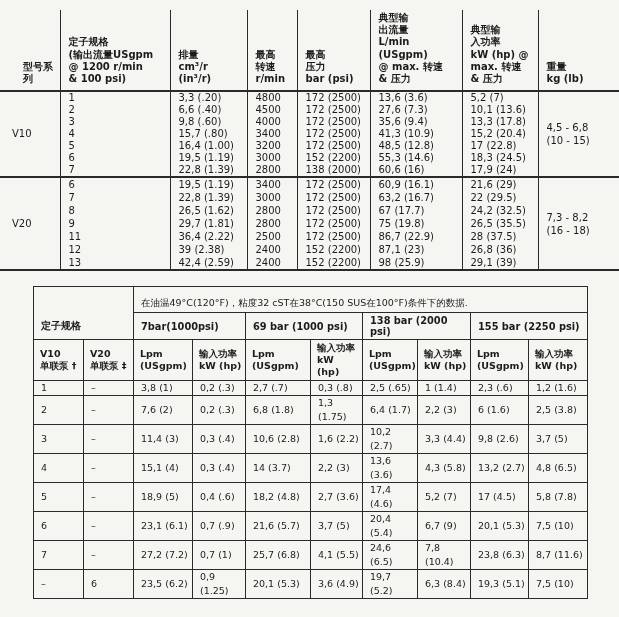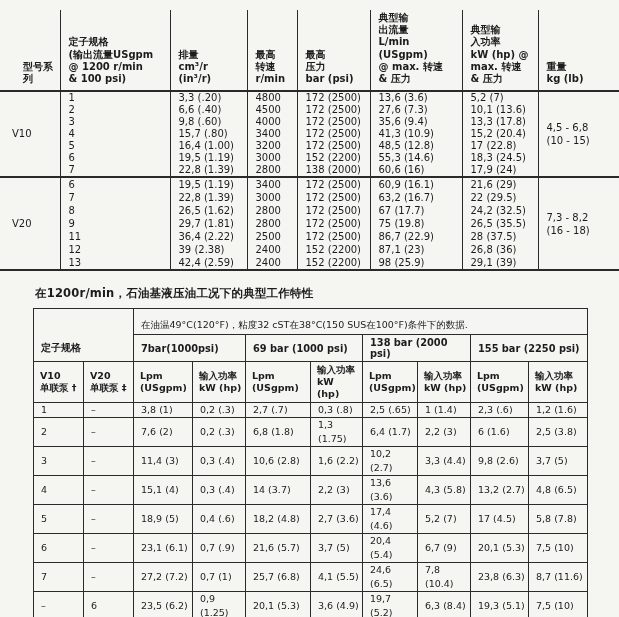--- a/index.html
+++ b/index.html
@@ -228,21 +228,20 @@
           <td class="bl">2400</td>
           <td class="bl">152 (2200)</td>
           <td class="bl">98 (25.9)</td>
           <td class="bl">29,1 (39)</td>
         </tr>
       </tbody>
   </table>
 </div>
 
 <div class="perf-wrap">
-  <div class="perf-title">在1200r/min，石油基液压油工况下的典型工作特性</div>
   <table class="perf">
     <colgroup>
       <col class="p1">
         <col class="p2">
         <col class="p3">
         <col class="p4">
         <col class="p5">
       <col class="p6">
         <col class="p7">
         <col class="p8">

